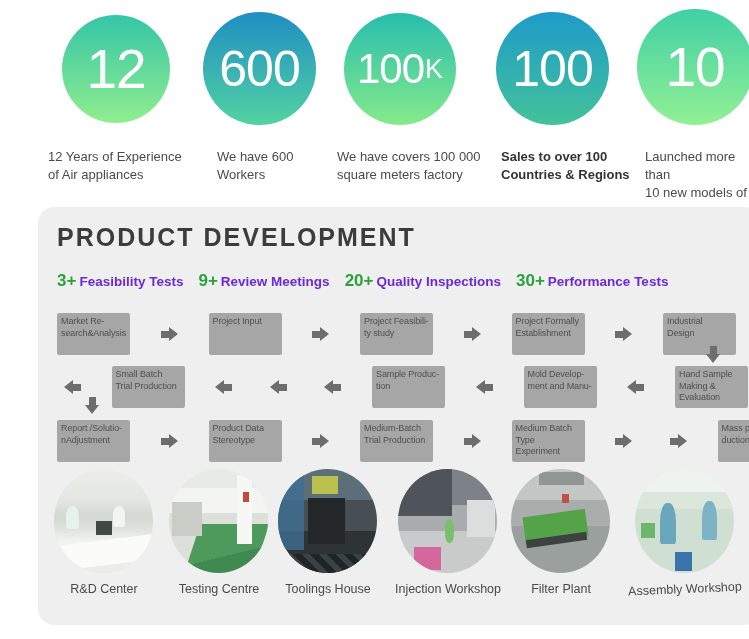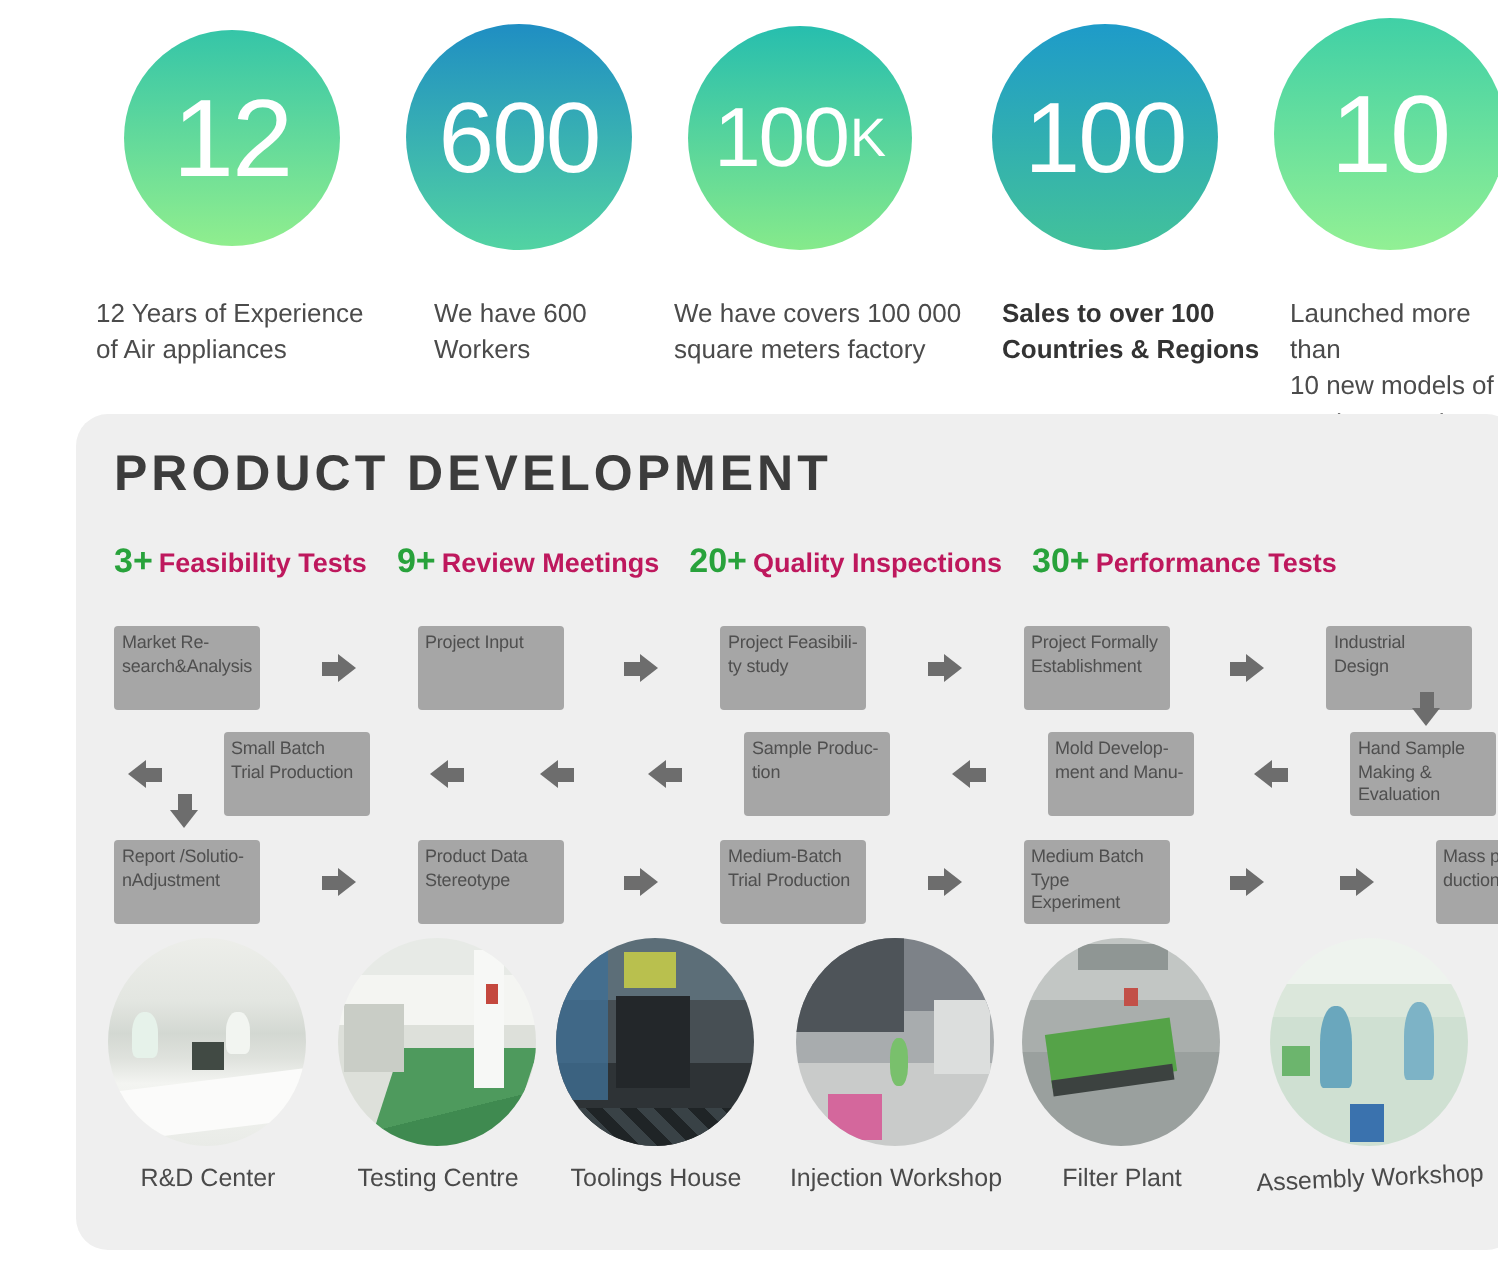--- a/index.html
+++ b/index.html
@@ -27,21 +27,21 @@
   .hl2{left:193px;}
   .hl3{left:313px;}
   .hl4{left:477px;font-weight:700;color:#333;}
   .hl5{left:621px;}
   
   .card{position:absolute;left:14px;top:207px;width:721px;height:418px;background:#efefef;border-radius:16px;}
   .pd-title{position:absolute;left:19px;top:16px;font-size:25px;font-weight:600;letter-spacing:2px;color:#3c3c3c;}
   .pd-metrics{position:absolute;left:19px;top:64px;display:flex;gap:15px;align-items:baseline;white-space:nowrap;}
   .metric{display:flex;align-items:baseline;}
   .metric .num{color:#28a23b;font-weight:700;font-size:17px;}
-  .metric .lbl{color:#be185d;font-weight:700;font-size:13.5px;margin-left:3px;}
+  .metric .lbl{color:#6d28d9;font-weight:700;font-size:13.5px;margin-left:3px;}
   
   .flow{position:absolute;left:19px;top:106px;width:694px;height:152px;}
   .frow{position:absolute;left:0;display:flex;align-items:stretch;gap:24px;}
   .frow.r1{top:0;}
   .frow.r2{top:53px;}
   .frow.r3{top:107px;}
   .fbox{box-sizing:border-box;width:73px;min-height:29px;background:#a6a6a6;border-radius:2px;
         color:#4f4f4f;font-size:9px;line-height:1.3;padding:3px 4px 4px;white-space:pre-line;letter-spacing:-0.1px;}
   .har{width:30.5px;display:flex;align-items:center;justify-content:center;flex:none;}
   .har.r::before{content:'';width:8px;height:7px;background:#6d6d6d;}

